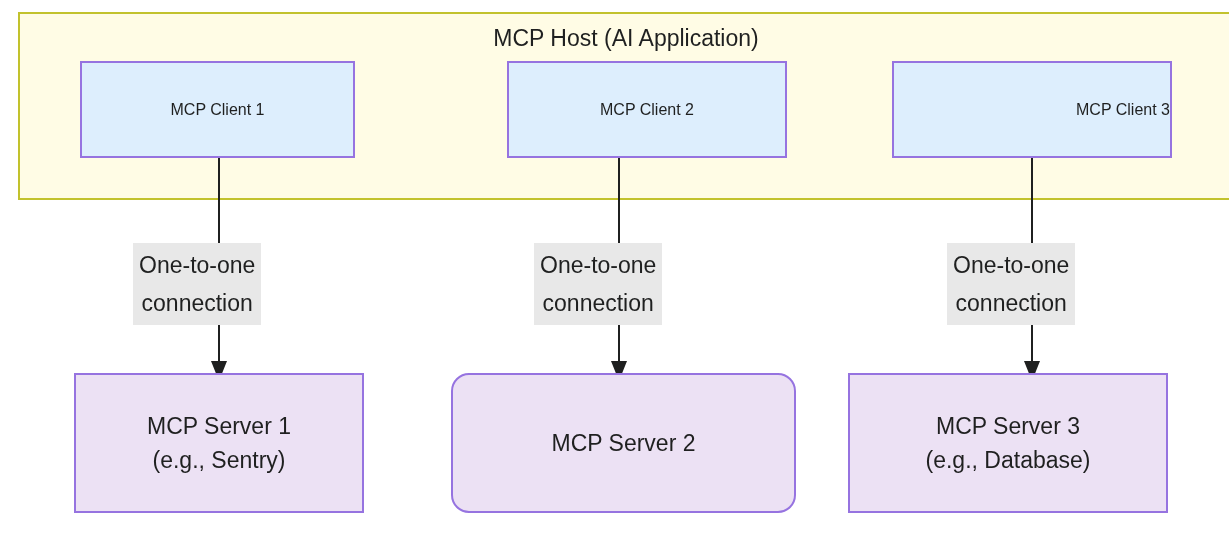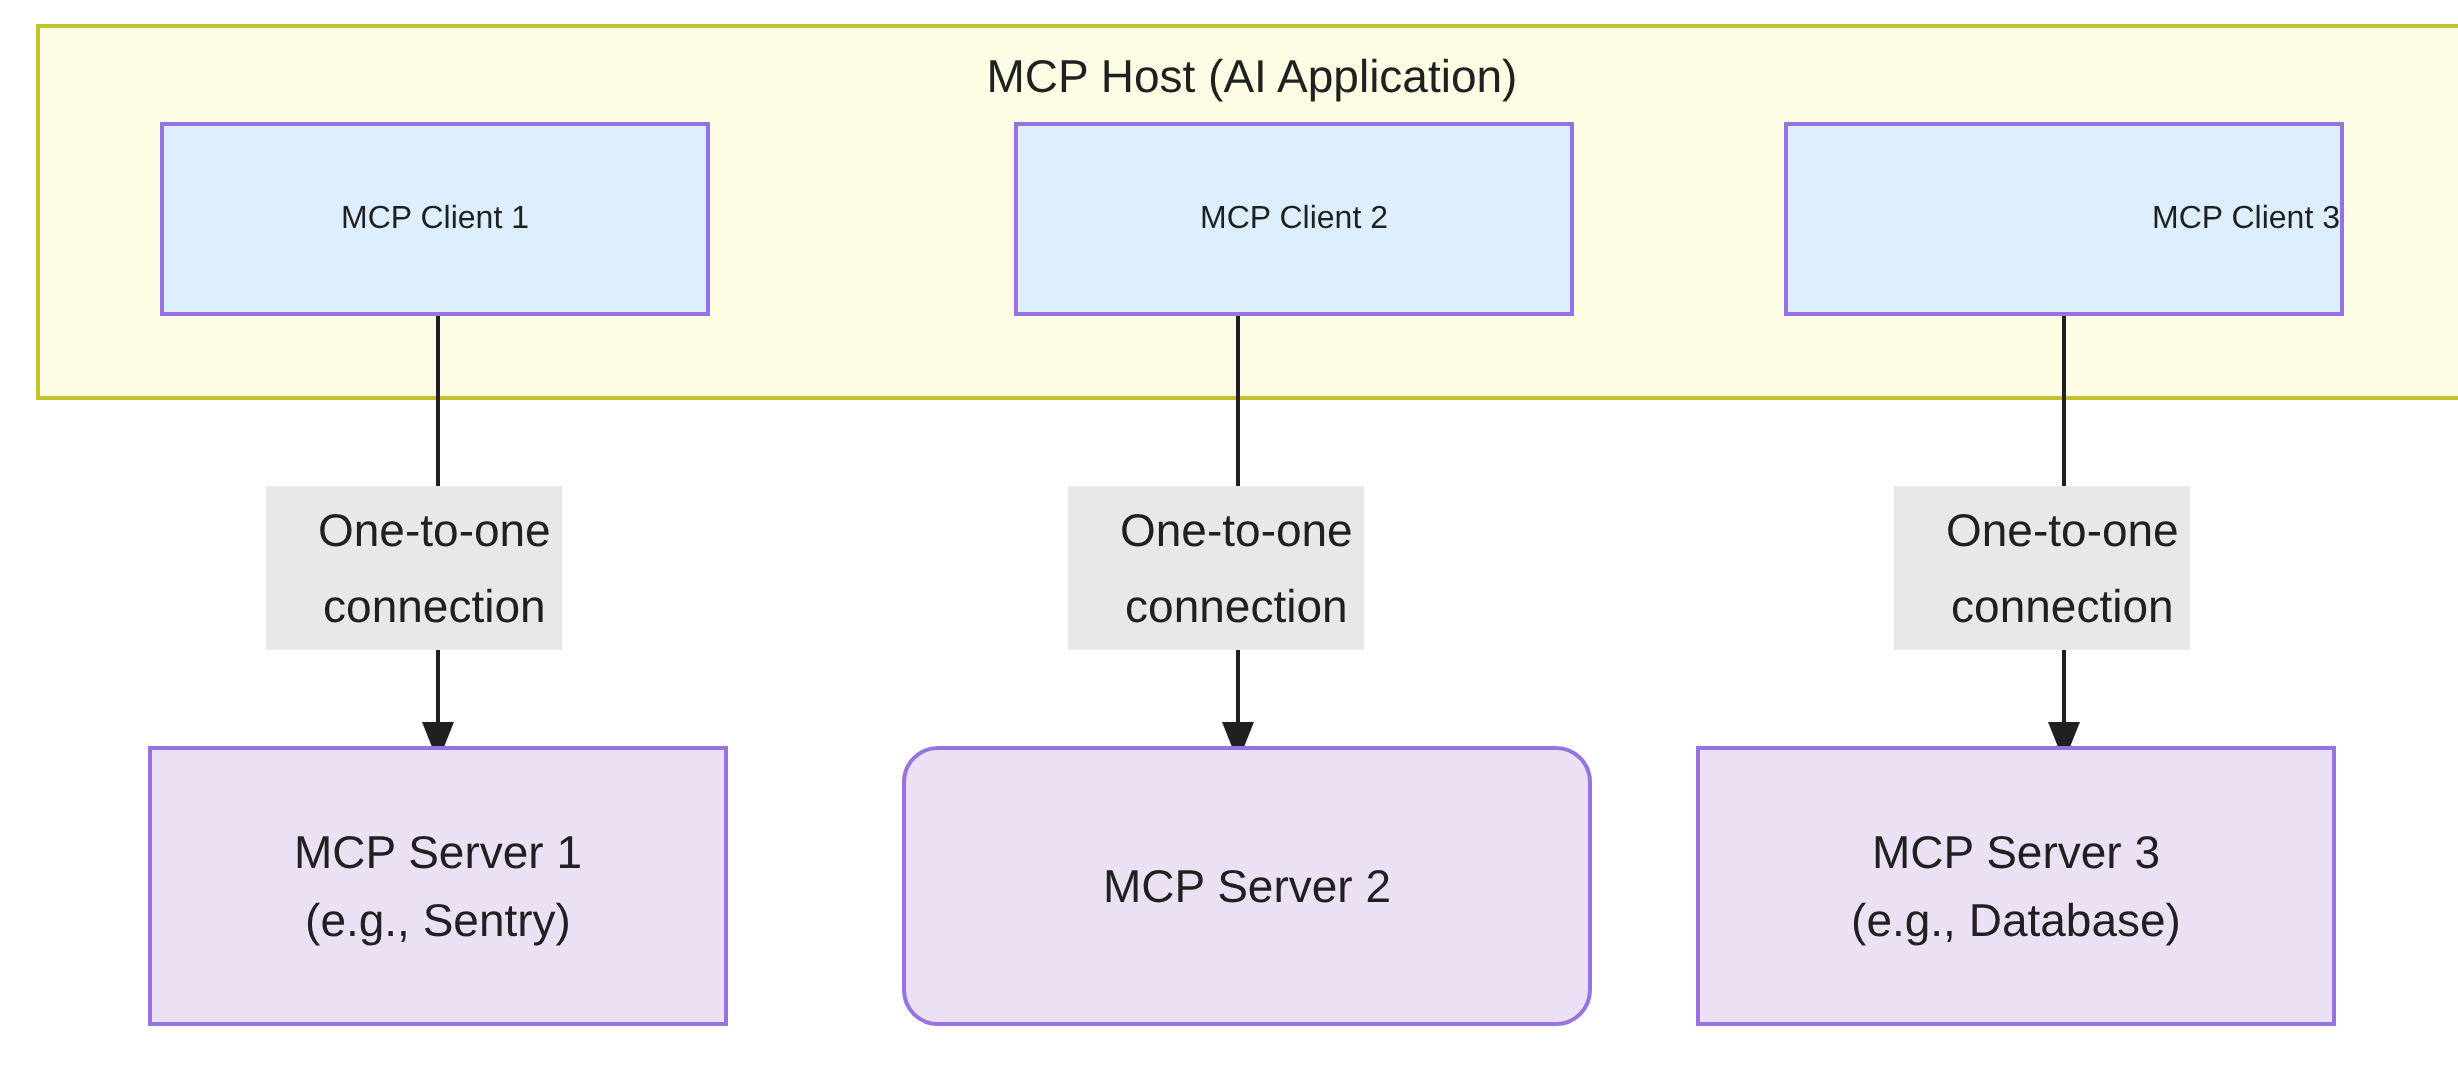--- a/index.html
+++ b/index.html
@@ -105,21 +105,21 @@
     position: absolute;
     background: #e8e8e8;
     color: #1f2020;
     font-size: 23px;
     line-height: 38px;
     text-align: center;
     padding: 3px 6px;
     box-sizing: border-box;
     white-space: nowrap;
   }
-  .edge-label .lbl-line { display: block; margin-left: 20px; }
+  .edge-label .lbl-line { display: block; }
   #edge-label-1 { left: 133px; top: 243px; }
   #edge-label-2 { left: 534px; top: 243px; }
   #edge-label-3 { left: 947px; top: 243px; }
 </style>
 </head>
 <body>
 
 <div id="diagram">
 
   <div class="host-container">

